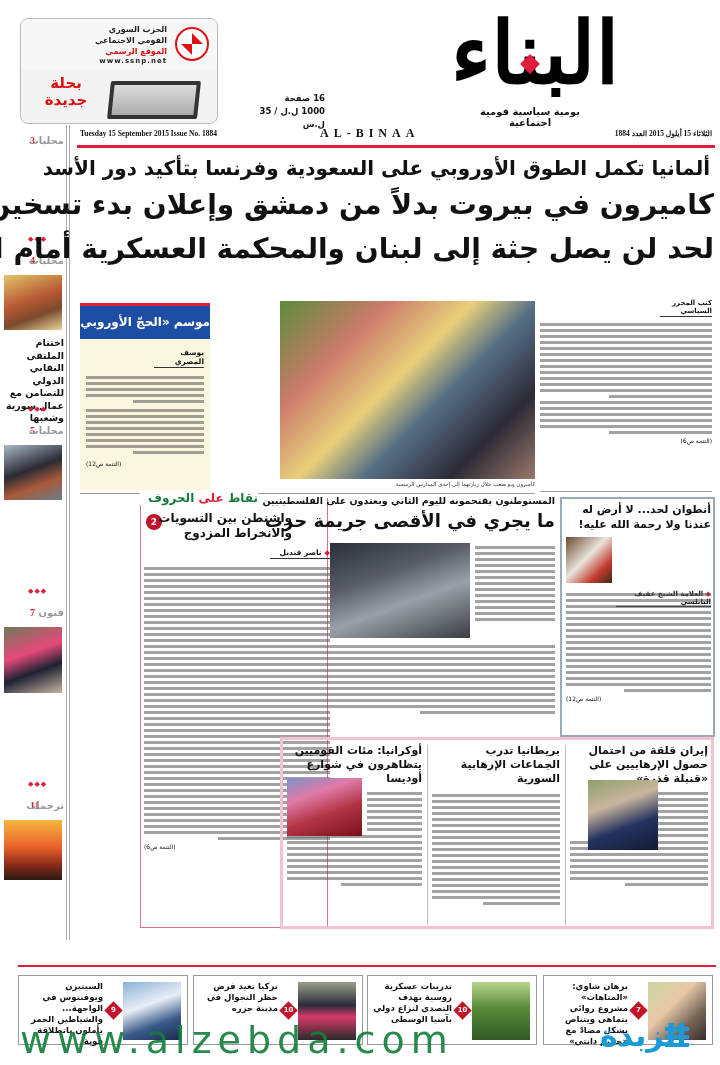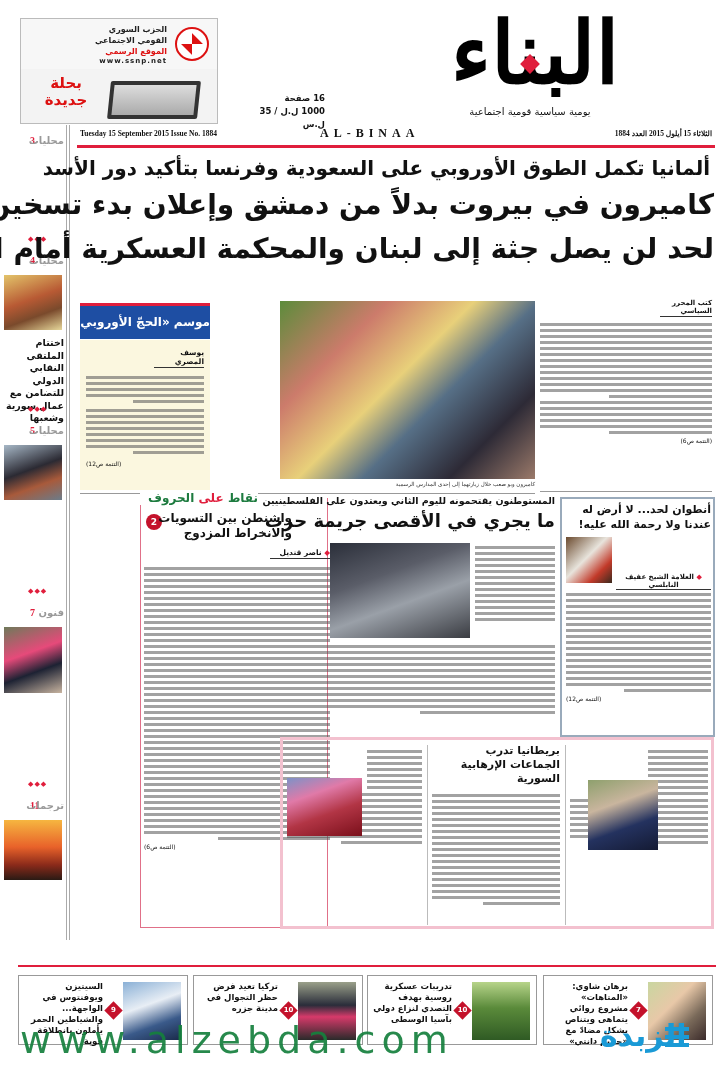--- a/index.html
+++ b/index.html
@@ -1,38 +1,38 @@
 <!DOCTYPE html>
 <html><head>
 <meta charset="utf-8">
 <style>
   * { box-sizing: border-box; margin: 0; padding: 0; }
   html, body { width: 720px; height: 1065px; background: #ffffff; overflow: hidden; }
   body { font-family: "DejaVu Sans", sans-serif; color: #111; position: relative; }
   .abs { position: absolute; }
 
   
-  .ad-box { left: 20px; top: 18px; width: 198px; height: 106px; border: 1px solid #bbb; border-radius: 0; background: #f3f3f3; overflow: hidden; }
+  .ad-box { left: 20px; top: 18px; width: 198px; height: 106px; border: 1px solid #bbb; border-radius: 8px; background: #f3f3f3; overflow: hidden; }
   .ad-top { position: absolute; left: 0; top: 0; width: 100%; height: 50px; background: #f7f7f7; }
   .ad-logo { position: absolute; right: 8px; top: 8px; width: 34px; height: 34px; border-radius: 50%; border: 2px solid #d11; background: #fff; }
   .ad-logo::before { content: ""; position: absolute; left: 7px; top: 7px; width: 16px; height: 16px; background: #d11; transform: rotate(45deg); clip-path: polygon(0 0, 100% 0, 50% 50%, 100% 100%, 0 100%, 50% 50%); }
   .ad-line { position: absolute; right: 50px; font-size: 8px; font-weight: bold; direction: rtl; white-space: nowrap; }
   .ad-l1 { top: 6px; color: #222; }
   .ad-l2 { top: 17px; color: #222; }
   .ad-l3 { top: 28px; color: #d11; }
   .ad-url { position: absolute; right: 50px; top: 38px; font-size: 7px; font-weight: bold; letter-spacing: 1px; color: #222; }
   .ad-new { position: absolute; left: 10px; top: 56px; font-size: 15px; font-weight: bold; color: #d11; direction: rtl; text-align: center; line-height: 17px; width: 70px; }
   .ad-laptop { position: absolute; left: 88px; top: 62px; width: 90px; height: 38px; background: #333; border-radius: 2px; transform: skewX(-6deg); }
   .ad-laptop::after { content: ""; position: absolute; left: 4px; top: 4px; right: 4px; bottom: 4px; background: linear-gradient(#ddd, #aaa); }
 
   .price { left: 250px; top: 92px; width: 75px; font-size: 8.5px; font-weight: bold; direction: rtl; text-align: right; line-height: 13px; }
 
   .logo { left: 390px; top: 8px; width: 290px; height: 90px; font-family: "DejaVu Serif", serif; font-size: 86px; font-weight: bold; line-height: 90px; direction: rtl; text-align: center; color: #000; letter-spacing: -4px; }
   .logo-dot { left: 523px; top: 57px; width: 14px; height: 14px; background: #e01e3c; transform: rotate(45deg); }
-  .tagline { left: 460px; top: 106px; width: 140px; font-size: 10px; font-weight: normal; direction: rtl; text-align: center; }
+  .tagline { left: 460px; top: 106px; width: 140px; font-size: 10px; font-weight: bold; direction: rtl; text-align: center; }
 
   .dateline { top: 129px; font-size: 7.5px; font-weight: bold; font-family: "Liberation Serif", serif; }
   .date-en { left: 80px; }
   .date-ar { right: 8px; direction: rtl; }
   .brand-en { left: 320px; top: 126px; font-family: "Liberation Serif", serif; font-size: 12px; letter-spacing: 5px; font-weight: bold; }
   .red-rule { left: 77px; top: 145px; width: 638px; height: 3px; background: #e01e3c; }
 
   
   .sidebar { left: 0; top: 125px; width: 68px; height: 810px; }
   .sb-rule { left: 66px; top: 125px; width: 4px; height: 815px; border-left: 1px solid #aaa; border-right: 1px solid #aaa; }
@@ -75,21 +75,21 @@
 
   .aqsa-kicker { left: 330px; top: 495px; width: 225px; font-size: 9.5px; font-weight: bold; direction: rtl; text-align: right; white-space: nowrap; }
   .aqsa-head { left: 330px; top: 510px; width: 225px; font-size: 18px; font-weight: bold; direction: rtl; text-align: right; white-space: nowrap; }
   .aqsa-photo { left: 330px; top: 543px; width: 140px; height: 95px; background: linear-gradient(160deg, #2b2f3a 0%, #5a5d68 35%, #9aa0a8 60%, #3a3c42 100%); }
   .aqsa-text { left: 475px; top: 543px; width: 80px; }
   .aqsa-text2 { left: 330px; top: 642px; width: 225px; }
 
   .nablusi-box { left: 560px; top: 497px; width: 155px; height: 240px; border: 2px double #9ab; }
   .nablusi-head { left: 566px; top: 502px; width: 145px; font-size: 11px; font-weight: bold; direction: rtl; line-height: 15px; }
   .nablusi-photo { left: 566px; top: 537px; width: 46px; height: 46px; background: linear-gradient(135deg, #6b4a2e, #e8e4dc 45%, #c23a2a 75%, #3b2a1e); }
-  .nablusi-name { left: 616px; top: 573px; width: 95px; font-size: 7px; font-weight: bold; direction: rtl; text-align: center; border-bottom: 1px solid #333; }
+  .nablusi-name { left: 616px; top: 590px; width: 95px; font-size: 7px; font-weight: bold; direction: rtl; text-align: right; border-bottom: 1px solid #333; }
   .nablusi-name::before { content: "◆ "; color: #e01e3c; }
   .nablusi-text { left: 566px; top: 590px; width: 145px; }
 
   
   .pink-box { left: 280px; top: 737px; width: 434px; height: 192px; border: 3px solid #f3c1cf; }
   .pk-col { position: absolute; top: 744px; }
   .pk-head { font-size: 11px; font-weight: bold; direction: rtl; text-align: right; line-height: 14px; }
   .pk-sep { position: absolute; top: 745px; width: 1px; height: 180px; background: #bbb; }
   .ukr-photo { left: 287px; top: 778px; width: 75px; height: 58px; background: linear-gradient(160deg, #7d92c7 0%, #e07aa8 30%, #b23545 60%, #7a0f1a 100%); }
   .iran-photo { left: 588px; top: 780px; width: 70px; height: 70px; background: linear-gradient(160deg, #8ea06d 0%, #c9b59e 35%, #24325f 65%, #141a33 100%); }
@@ -346,20 +346,21 @@
     <span class="filler"></span>
     <span class="filler"></span>
     <span class="filler"></span>
     <span class="filler"></span>
     <span class="filler short"></span>
   <div class="cont">(التتمة ص12)</div>
 </div>
 
 <div class="abs pink-box"></div>
 <div class="pk-col" style="left:570px; width:138px;">
+  <div class="pk-head">إيران قلقة من احتمال حصول الإرهابيين على «قنبلة قذرة»</div>
   <div style="margin-top:6px; margin-right:0; width:60px; margin-left:auto;">
     <span class="filler"></span>
       <span class="filler"></span>
       <span class="filler"></span>
       <span class="filler"></span>
       <span class="filler"></span>
       <span class="filler"></span>
       <span class="filler"></span>
       <span class="filler"></span>
   </div>
@@ -397,20 +398,21 @@
       <span class="filler"></span>
       <span class="filler"></span>
       <span class="filler"></span>
       <span class="filler"></span>
       <span class="filler short"></span>
   </div>
 </div>
 <div class="pk-sep" style="left:427px;"></div>
 
 <div class="pk-col" style="left:287px; width:135px;">
+  <div class="pk-head">أوكرانيا: مئات القوميين يتظاهرون في شوارع أوديسا</div>
   <div style="margin-top:6px; width:55px; margin-left:auto;">
     <span class="filler"></span>
       <span class="filler"></span>
       <span class="filler"></span>
       <span class="filler"></span>
       <span class="filler"></span>
       <span class="filler"></span>
       <span class="filler"></span>
   </div>
   <div style="margin-top:4px;">

